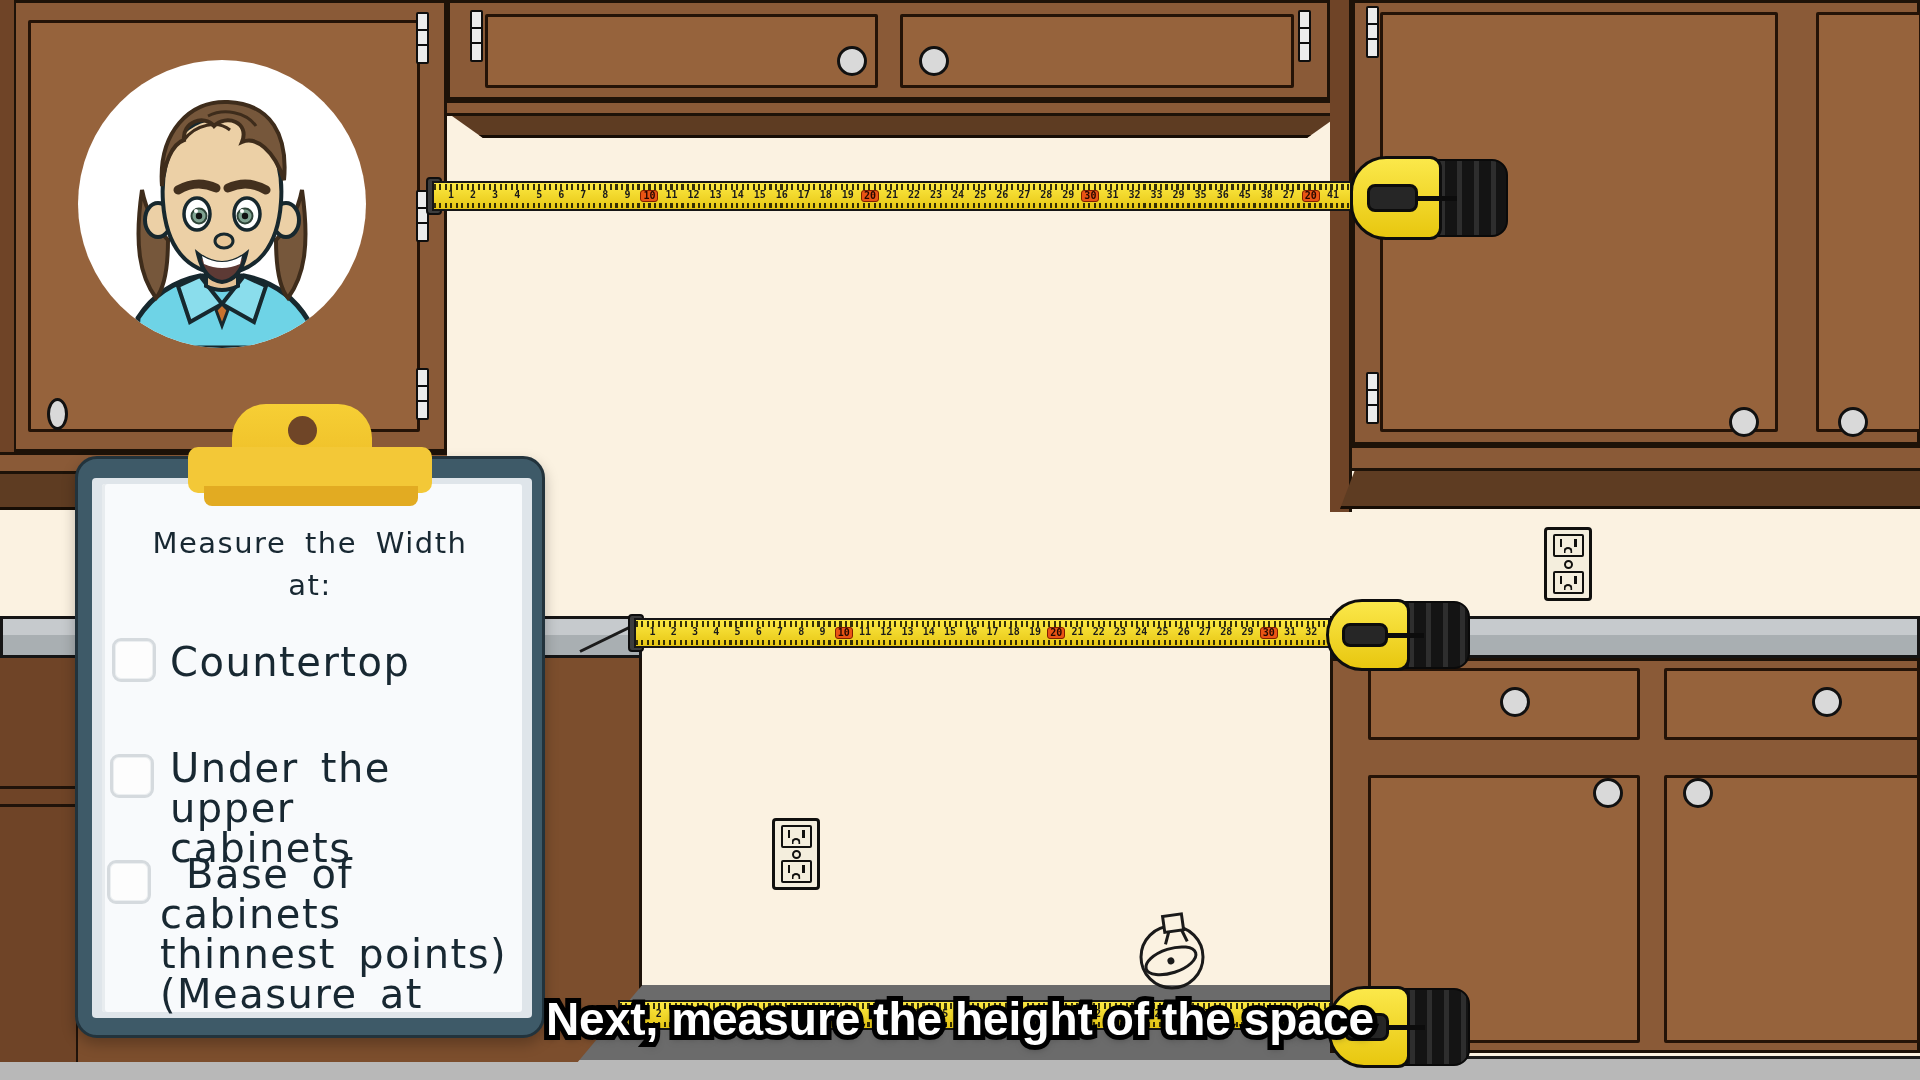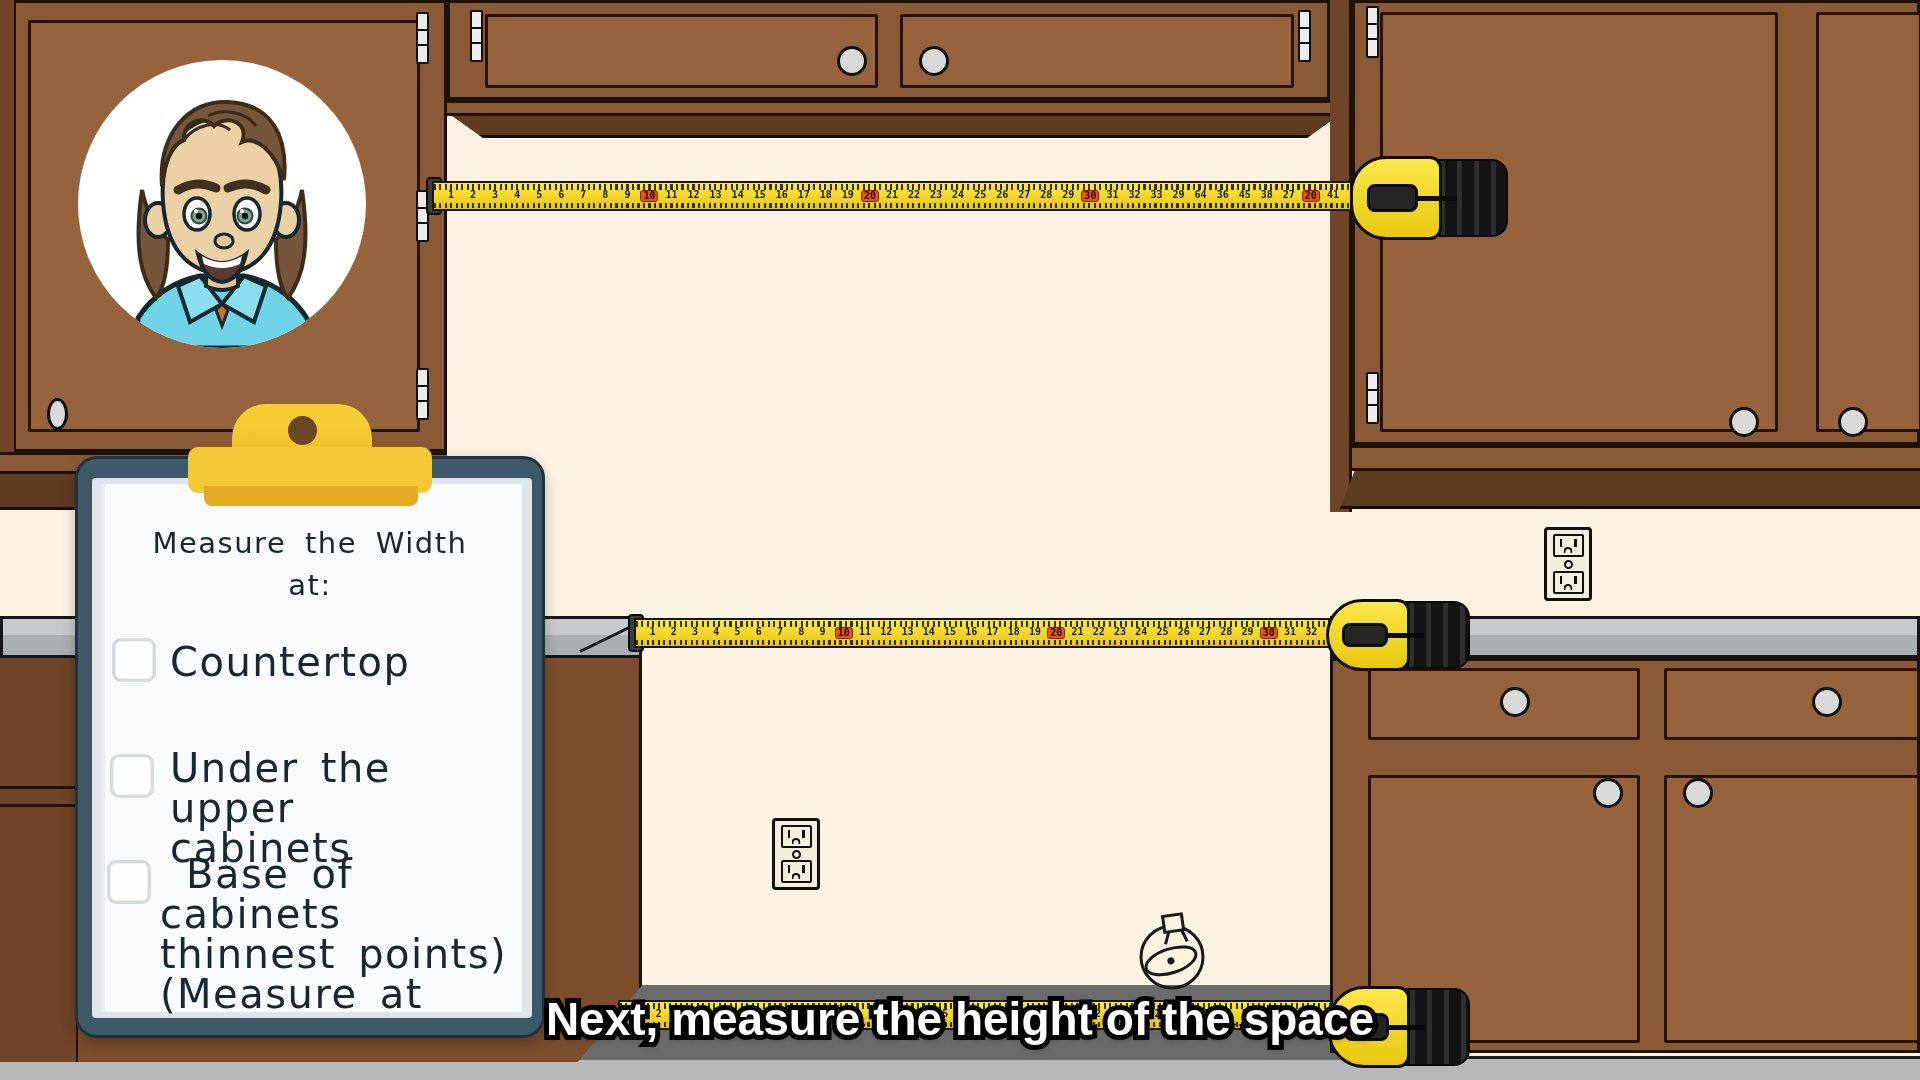--- a/index.html
+++ b/index.html
@@ -225,21 +225,21 @@
         <div class="tn"><span>25</span></div>
         <div class="tn"><span>26</span></div>
         <div class="tn"><span>27</span></div>
         <div class="tn"><span>28</span></div>
         <div class="tn"><span>29</span></div>
         <div class="tn red"><span>30</span></div>
         <div class="tn"><span>31</span></div>
         <div class="tn"><span>32</span></div>
         <div class="tn"><span>33</span></div>
         <div class="tn"><span>29</span></div>
-        <div class="tn"><span>64</span></div>
+        <div class="tn"><span>35</span></div>
         <div class="tn"><span>36</span></div>
         <div class="tn"><span>45</span></div>
         <div class="tn"><span>38</span></div>
         <div class="tn"><span>27</span></div>
         <div class="tn red"><span>20</span></div>
         <div class="tn"><span>41</span></div>
       </div>
   </div>
   <div class="abs case" style="left:1350px;top:156px;width:158px;height:84px;">
     <div class="cs-b"></div>

